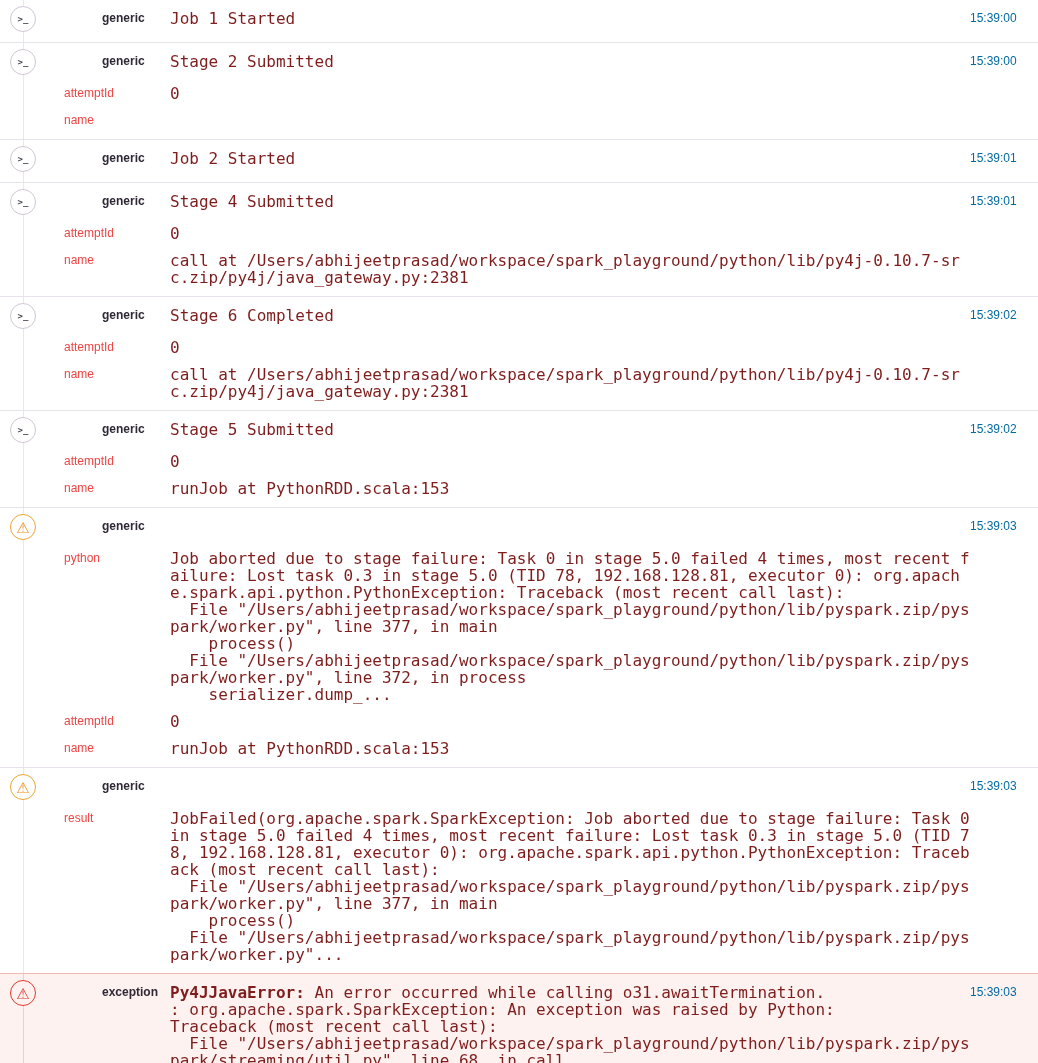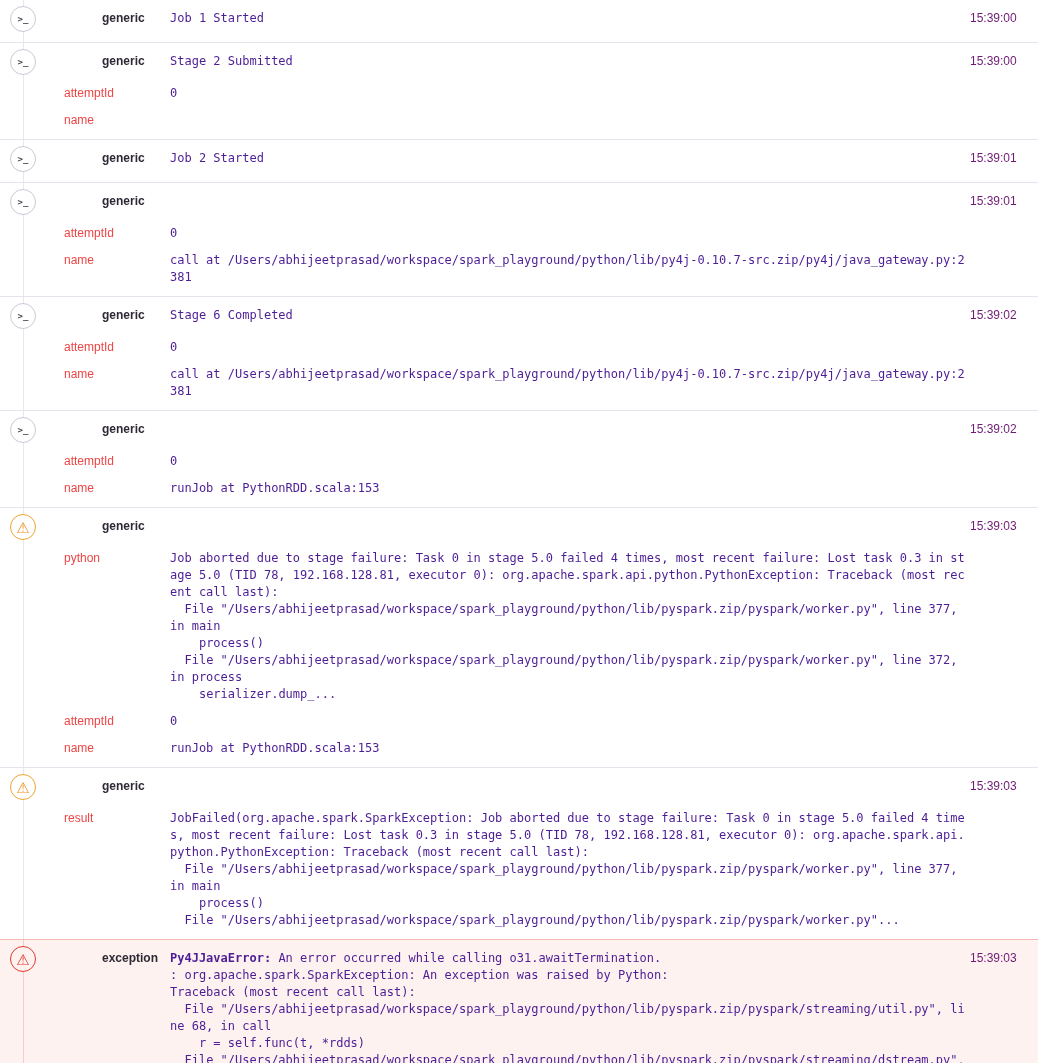--- a/index.html
+++ b/index.html
@@ -91,35 +91,35 @@
   }
   .fkey {
     grid-column: 2;
     font-size: 12px;
     line-height: 17px;
     color: #ef4444;
   }
   .message, .fvalue {
     grid-column: 3;
     font-family: "DejaVu Sans Mono", monospace;
-    font-size: 12px;
-    line-height: 17px;
-    color: #4c1d95;
+    font-size: 16px;
+    line-height: 17px;
+    color: #7f1d1d;
     white-space: pre-wrap;
     word-break: break-all;
   }
   .msg-bold { font-weight: 700; }
   .time {
     grid-column: 4;
     grid-row: 1;
     justify-self: end;
     margin-right: 28px;
     font-size: 12px;
     line-height: 17px;
-    color: #701a75;
+    color: #0369a1;
   }
 </style>
 </head>
 <body>
 
 <div class="crumb-list">
     <div class="crumb level-info">
       <span class="icon-wrap">&gt;_</span>
       <span class="category">generic</span>
       <div class="message">Job 1 Started</div>
@@ -136,39 +136,41 @@
     </div>
     <div class="crumb level-info">
       <span class="icon-wrap">&gt;_</span>
       <span class="category">generic</span>
       <div class="message">Job 2 Started</div>
       <div class="time">15:39:01</div>
     </div>
     <div class="crumb level-info">
       <span class="icon-wrap">&gt;_</span>
       <span class="category">generic</span>
+      <div class="message">Stage 4 Submitted</div>
       <div class="time">15:39:01</div>
       <div class="fkey">attemptId</div>
       <div class="fvalue">0</div>
       <div class="fkey">name</div>
       <div class="fvalue">call at /Users/abhijeetprasad/workspace/spark_playground/python/lib/py4j-0.10.7-src.zip/py4j/java_gateway.py:2381</div>
     </div>
     <div class="crumb level-info">
       <span class="icon-wrap">&gt;_</span>
       <span class="category">generic</span>
       <div class="message">Stage 6 Completed</div>
       <div class="time">15:39:02</div>
       <div class="fkey">attemptId</div>
       <div class="fvalue">0</div>
       <div class="fkey">name</div>
       <div class="fvalue">call at /Users/abhijeetprasad/workspace/spark_playground/python/lib/py4j-0.10.7-src.zip/py4j/java_gateway.py:2381</div>
     </div>
     <div class="crumb level-info">
       <span class="icon-wrap">&gt;_</span>
       <span class="category">generic</span>
+      <div class="message">Stage 5 Submitted</div>
       <div class="time">15:39:02</div>
       <div class="fkey">attemptId</div>
       <div class="fvalue">0</div>
       <div class="fkey">name</div>
       <div class="fvalue">runJob at PythonRDD.scala:153</div>
     </div>
     <div class="crumb level-warning">
       <span class="icon-wrap">⚠</span>
       <span class="category">generic</span>
       <div class="time">15:39:03</div>

